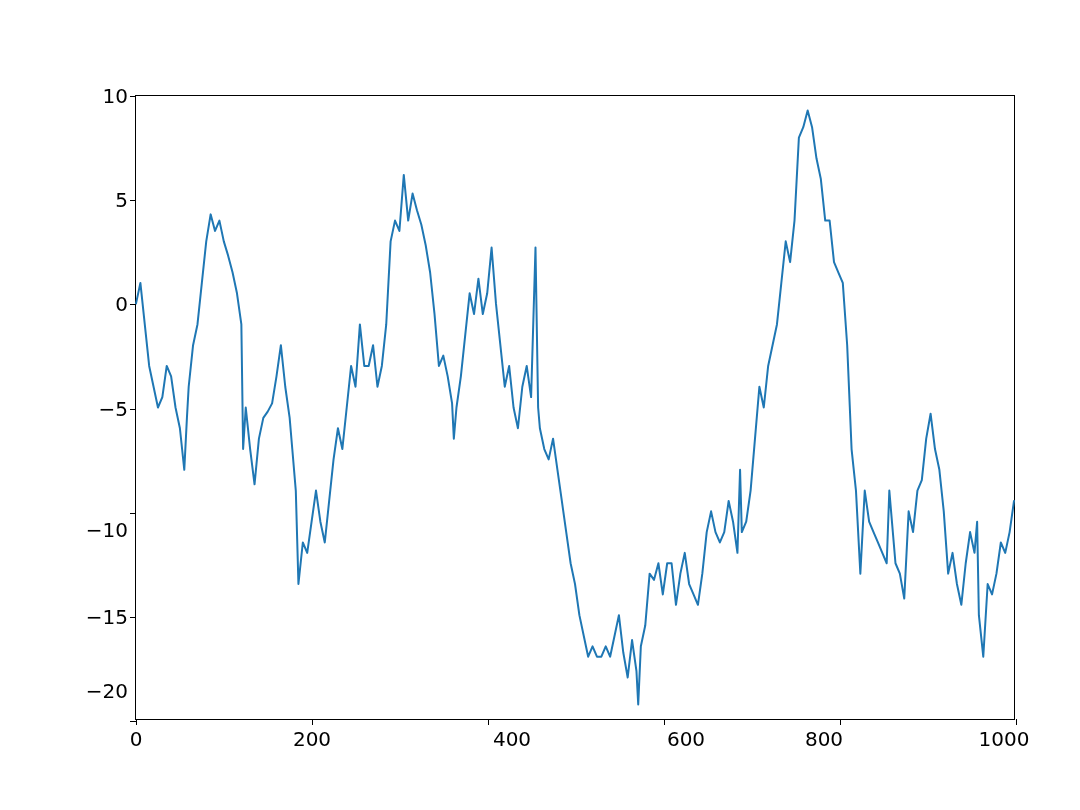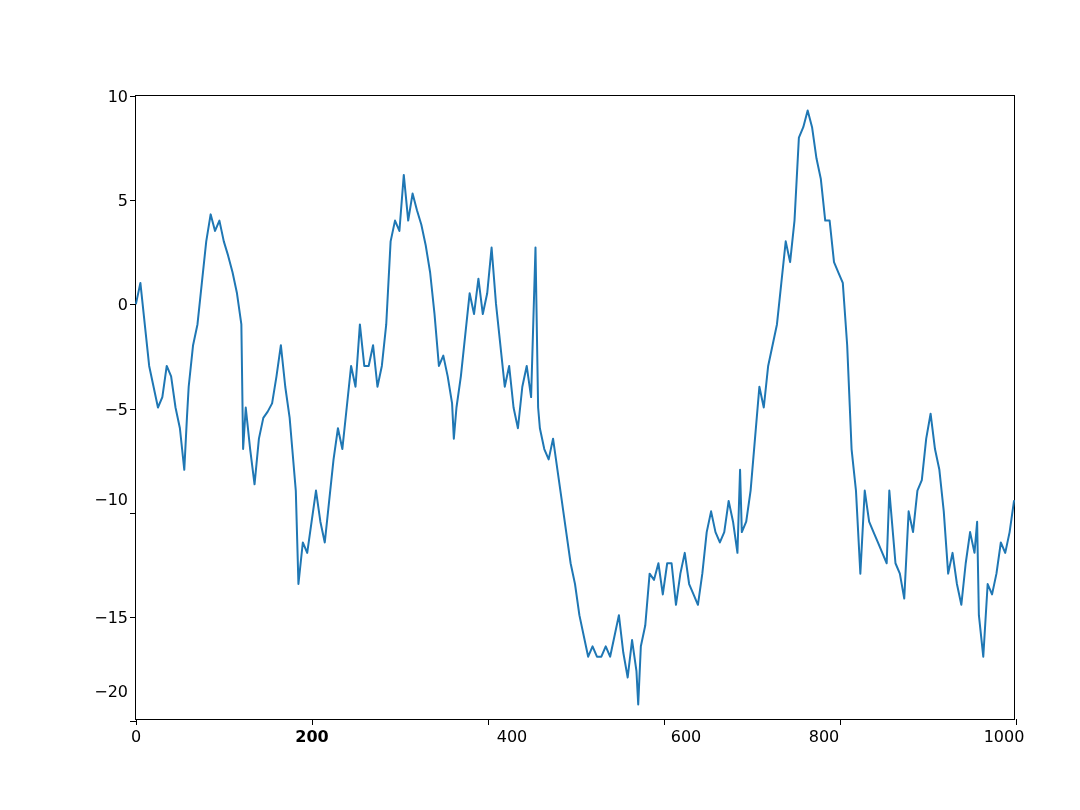--- a/index.html
+++ b/index.html
@@ -36,21 +36,21 @@
     overflow: visible;
   }
   .line-path {
     fill: none;
     stroke-width: 2px;
     stroke-linejoin: round;
     stroke-linecap: round;
   }
   .tick {
     position: absolute;
-    font-size: 16px;
+    font-size: 20px;
     color: #000;
     white-space: nowrap;
   }
   .xtick { top: 100%; transform: translate(-50%, 8px); }
   .ytick { right: 100%; transform: translate(-8px, -50%); text-align: right; }
   .tick-mark-x {
     position: absolute;
     width: 0; height: 6px;
     border-left: 1px solid #000;
     top: 100%;
@@ -66,35 +66,35 @@
 <body>
 
 <div class="figure">
   <div class="axes" id="axes">
     <svg class="plot-svg" id="plot-svg" preserveAspectRatio="none" viewBox="0 0 880 625">
       <path id="series-path" class="line-path" d="M0.00 208.33 L4.40 187.50 L8.80 229.17 L13.20 270.83 L17.60 291.67 L22.00 312.50 L26.40 302.08 L30.80 270.83 L35.20 281.25 L39.60 312.50 L44.00 333.33 L48.40 375.00 L51.04 322.92 L52.80 291.67 L57.20 250.00 L61.60 229.17 L66.00 187.50 L70.40 145.83 L74.80 118.75 L79.20 135.42 L83.60 125.00 L88.00 145.83 L92.40 160.42 L96.80 177.08 L101.20 197.92 L105.60 229.17 L107.36 354.17 L110.00 312.50 L114.40 354.17 L118.80 389.58 L123.20 343.75 L127.60 322.92 L132.00 316.67 L136.40 308.33 L140.80 281.25 L145.20 250.00 L149.60 291.67 L154.00 322.92 L156.64 354.17 L160.16 395.83 L162.80 489.58 L167.20 447.92 L171.60 458.33 L176.00 427.08 L180.40 395.83 L184.80 427.08 L189.20 447.92 L193.60 406.25 L198.00 364.58 L202.40 333.33 L206.80 354.17 L211.20 312.50 L215.60 270.83 L220.00 291.67 L224.40 229.17 L228.80 270.83 L233.20 270.83 L237.60 250.00 L242.00 291.67 L246.40 270.83 L250.80 229.17 L255.20 145.83 L259.60 125.00 L264.00 135.42 L268.40 79.17 L272.80 125.00 L277.20 97.92 L281.60 114.58 L286.00 129.17 L290.40 150.00 L294.80 177.08 L299.20 218.75 L303.60 270.83 L308.00 260.42 L312.40 281.25 L316.80 308.33 L318.56 343.75 L321.20 312.50 L325.60 281.25 L330.00 239.58 L334.40 197.92 L338.80 218.75 L343.20 183.33 L347.60 218.75 L352.00 197.92 L356.40 152.08 L360.80 208.33 L365.20 250.00 L369.60 291.67 L374.00 270.83 L378.40 312.50 L382.80 333.33 L387.20 291.67 L391.60 270.83 L396.00 302.08 L400.40 152.08 L403.04 312.50 L404.80 333.33 L409.20 354.17 L413.60 364.58 L418.00 343.75 L422.40 375.00 L426.80 406.25 L431.20 437.50 L435.60 468.75 L440.00 489.58 L444.40 520.83 L448.80 541.67 L453.20 562.50 L457.60 552.08 L462.00 562.50 L466.40 562.50 L470.80 552.08 L475.20 562.50 L479.60 541.67 L484.00 520.83 L488.40 558.33 L492.80 583.33 L497.20 545.83 L501.60 577.08 L503.36 610.42 L506.00 552.08 L510.40 531.25 L514.80 479.17 L519.20 485.42 L523.60 468.75 L528.00 500.00 L532.40 468.75 L536.80 468.75 L541.20 510.42 L545.60 479.17 L550.00 458.33 L554.40 489.58 L558.80 500.00 L563.20 510.42 L567.60 479.17 L572.00 437.50 L576.40 416.67 L580.80 437.50 L585.20 447.92 L589.60 437.50 L594.00 406.25 L598.40 427.08 L602.80 458.33 L605.44 375.00 L607.20 437.50 L611.60 427.08 L616.00 395.83 L620.40 343.75 L624.80 291.67 L629.20 312.50 L633.60 270.83 L638.00 250.00 L642.40 229.17 L646.80 187.50 L651.20 145.83 L655.60 166.67 L660.00 125.00 L664.40 41.67 L668.80 31.25 L673.20 14.58 L677.60 31.25 L682.00 62.50 L686.40 83.33 L690.80 125.00 L695.20 125.00 L699.60 166.67 L704.00 177.08 L708.40 187.50 L712.80 250.00 L717.20 354.17 L721.60 395.83 L726.00 479.17 L730.40 395.83 L734.80 427.08 L739.20 437.50 L743.60 447.92 L748.00 458.33 L752.40 468.75 L755.04 395.83 L756.80 416.67 L761.20 468.75 L765.60 479.17 L770.00 504.17 L774.40 416.67 L778.80 437.50 L783.20 395.83 L787.60 385.42 L792.00 343.75 L796.40 318.75 L800.80 354.17 L805.20 375.00 L809.60 416.67 L814.00 479.17 L818.40 458.33 L822.80 489.58 L827.20 510.42 L831.60 468.75 L836.00 437.50 L840.40 458.33 L843.04 427.08 L844.80 520.83 L849.20 562.50 L853.60 489.58 L858.00 500.00 L862.40 479.17 L866.80 447.92 L871.20 458.33 L875.60 437.50 L880.00 406.25 " stroke="#1f77b4"></path>
     </svg>
   <div class="tick-mark-x" style="left: 0px;"></div>
       <div class="tick xtick" style="left: 0px;">0</div>
       <div class="tick-mark-x" style="left: 176px;"></div>
-      <div class="tick xtick" style="left: 176px; font-weight: bold;">200</div>
+      <div class="tick xtick" style="left: 176px;">200</div>
       <div class="tick-mark-x" style="left: 352px;"></div>
       <div class="tick xtick" style="left: 352px; margin-left: 24px;">400</div>
       <div class="tick-mark-x" style="left: 528px;"></div>
       <div class="tick xtick" style="left: 550px;">600</div>
       <div class="tick-mark-x" style="left: 704px;"></div>
       <div class="tick xtick" style="left: 688px;">800</div>
       <div class="tick-mark-x" style="left: 880px;"></div>
       <div class="tick xtick" style="left: 868px;">1000</div>
       <div class="tick-mark-y" style="top: 625px;"></div>
       <div class="tick ytick" style="top: 595px;">−20</div>
       <div class="tick-mark-y" style="top: 520.833px;"></div>
       <div class="tick ytick" style="top: 520.833px;">−15</div>
       <div class="tick-mark-y" style="top: 416.667px;"></div>
-      <div class="tick ytick" style="top: 403px; margin-left: 48px;">−10</div>
+      <div class="tick ytick" style="top: 434px; margin-left: 48px;">−10</div>
       <div class="tick-mark-y" style="top: 312.5px;"></div>
       <div class="tick ytick" style="top: 312.5px;">−5</div>
       <div class="tick-mark-y" style="top: 208.333px;"></div>
       <div class="tick ytick" style="top: 208.333px;">0</div>
       <div class="tick-mark-y" style="top: 104.167px;"></div>
       <div class="tick ytick" style="top: 104.167px;">5</div>
       <div class="tick-mark-y" style="top: 0px;"></div>
       <div class="tick ytick" style="top: 0px;">10</div>
     </div>
 </div>

